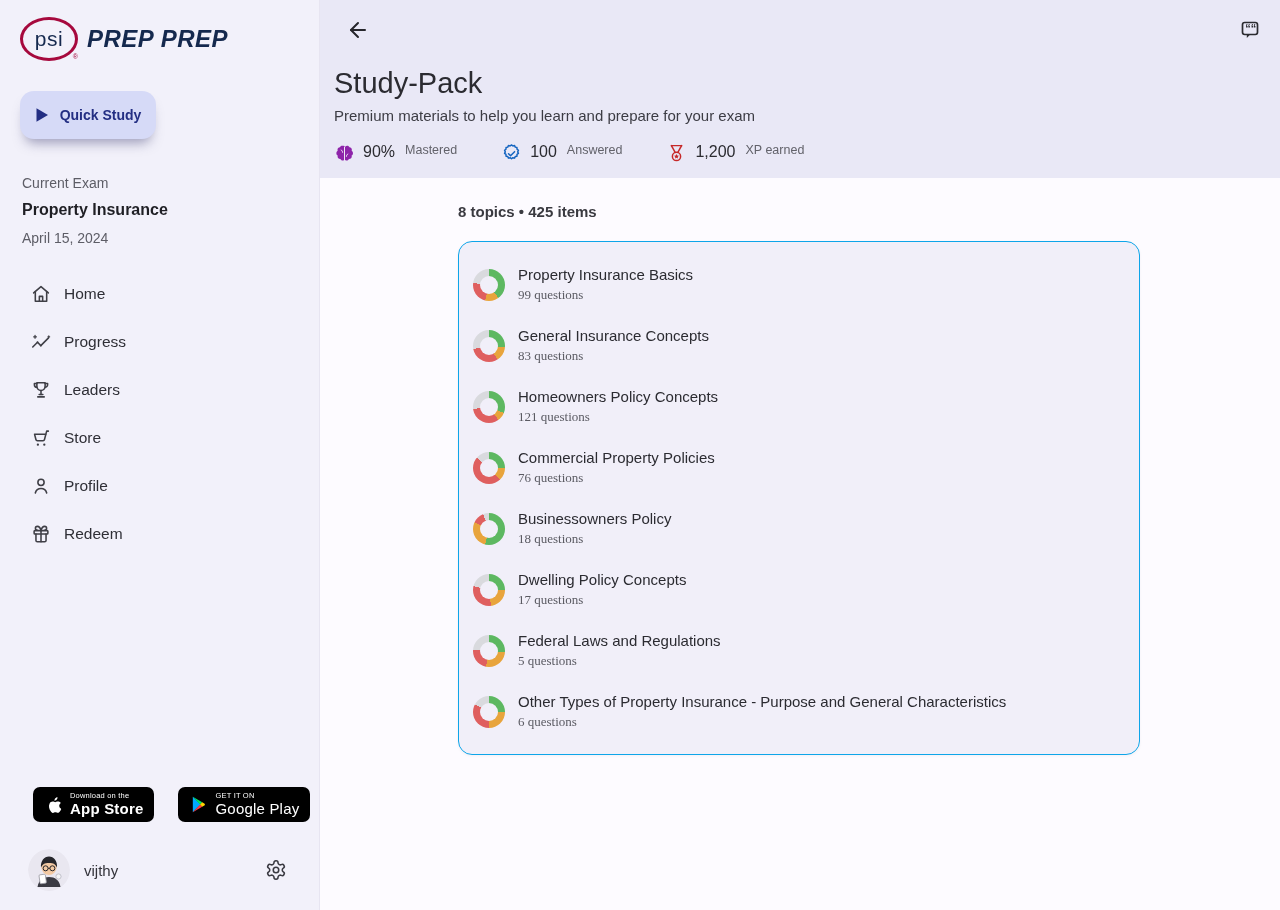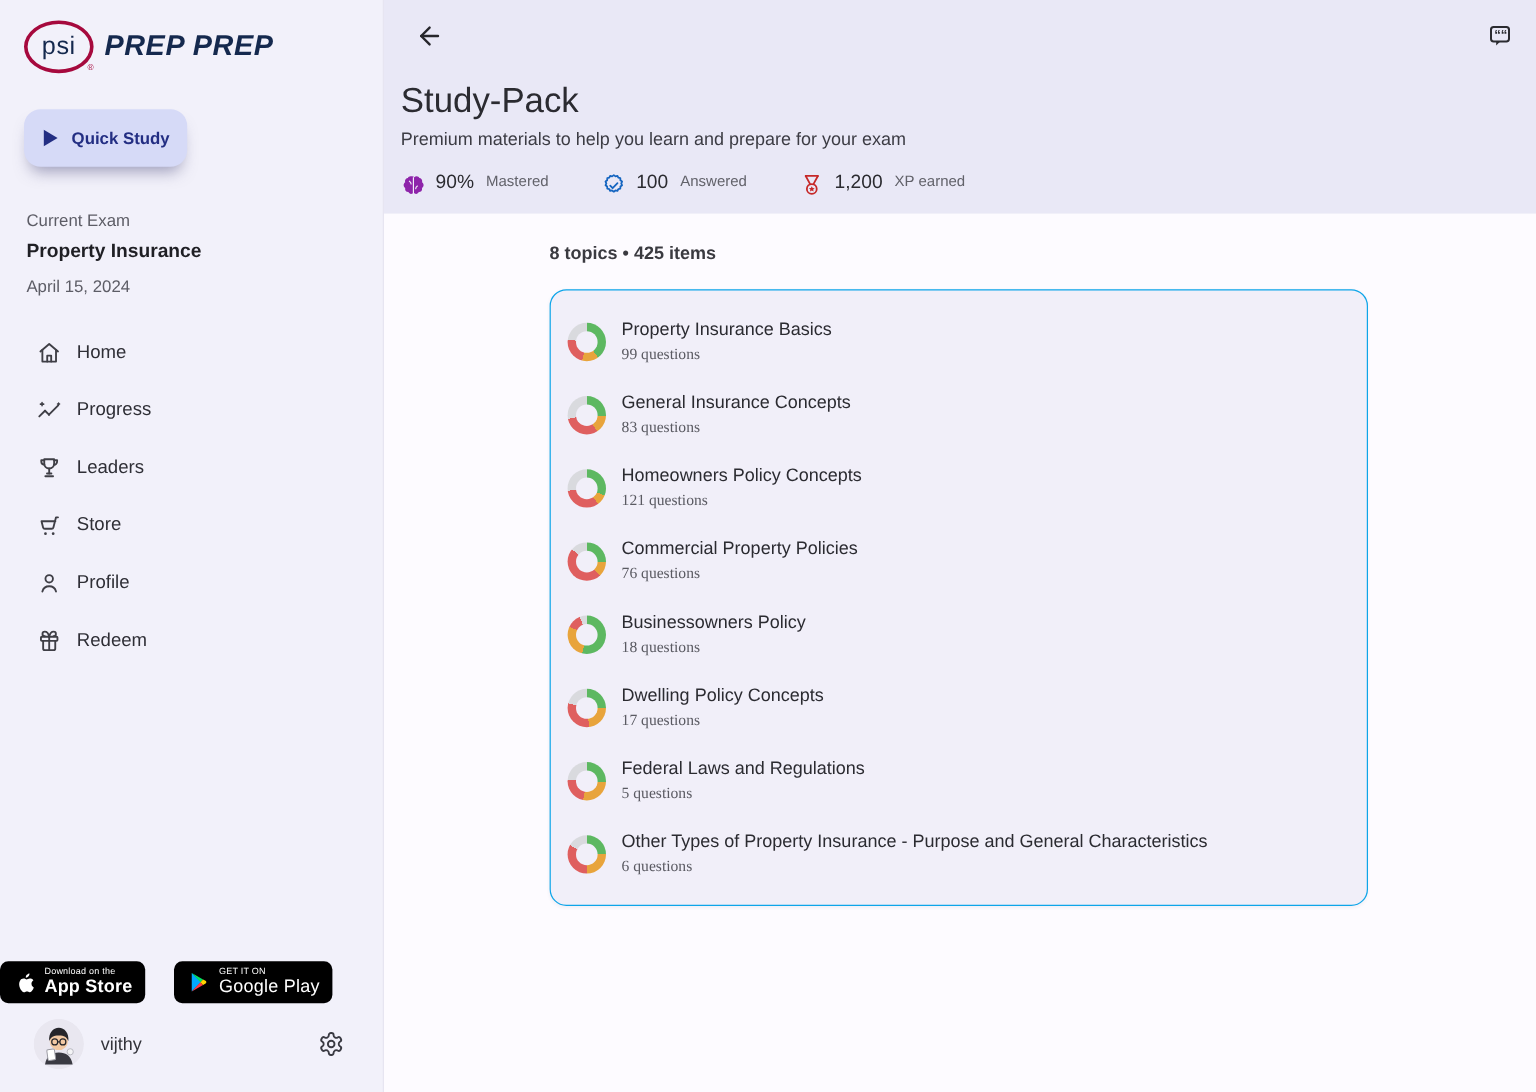--- a/index.html
+++ b/index.html
@@ -54,21 +54,21 @@
   .nav-item {
     display:flex; align-items:center; gap:12px;
     padding:13px 0 13px 30px;
     font-size:15.5px; color:#2f2f36;
     cursor:pointer;
   }
   .nav-item svg { flex:none; }
 
   .sidebar-spacer { flex:1; }
 
-  .badges-row { display:flex; gap:24px; margin-bottom:13px; }
+  .badges-row { display:flex; gap:24px; padding-left:33px; margin-bottom:27px; }
   .store-badge {
     height:35px; background:#000; color:#fff;
     border-radius:7px; padding:0 11px;
     display:flex; align-items:center; gap:7px;
     cursor:pointer;
   }
   .badge-lines { display:flex; flex-direction:column; line-height:1.15; }
   .badge-top { font-size:7.5px; letter-spacing:.2px; }
   .badge-bottom { font-size:15px; font-weight:600; letter-spacing:.2px; }
   .badge-bottom.play { font-weight:500; }

